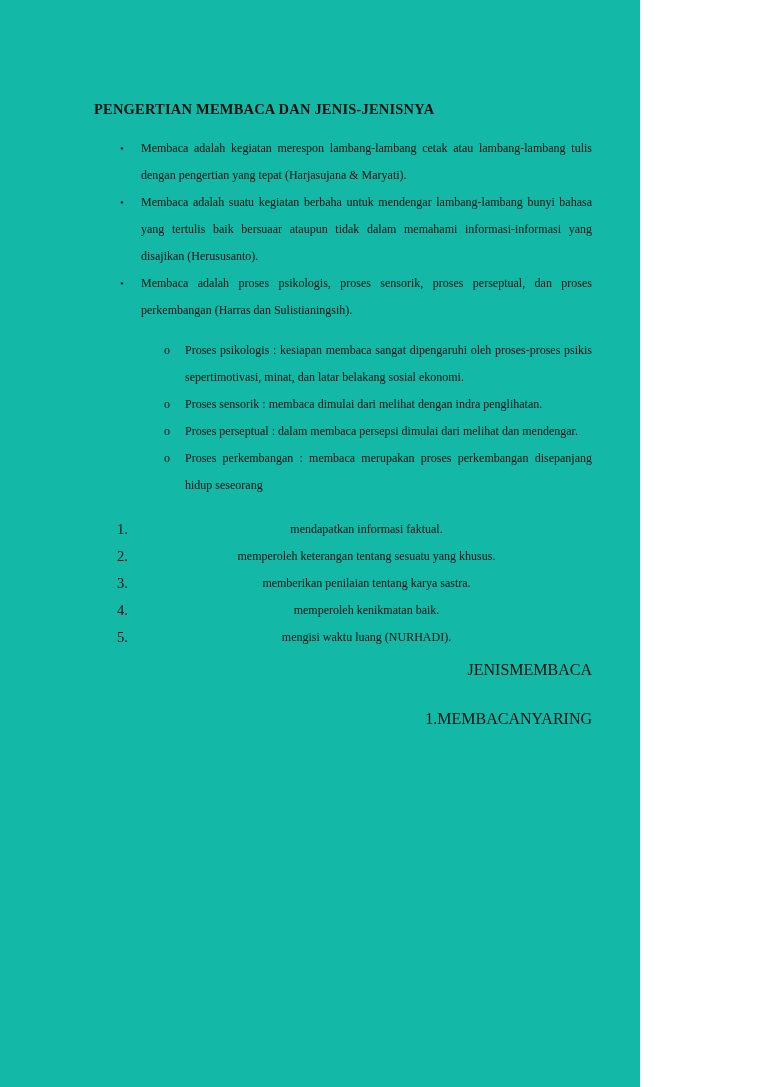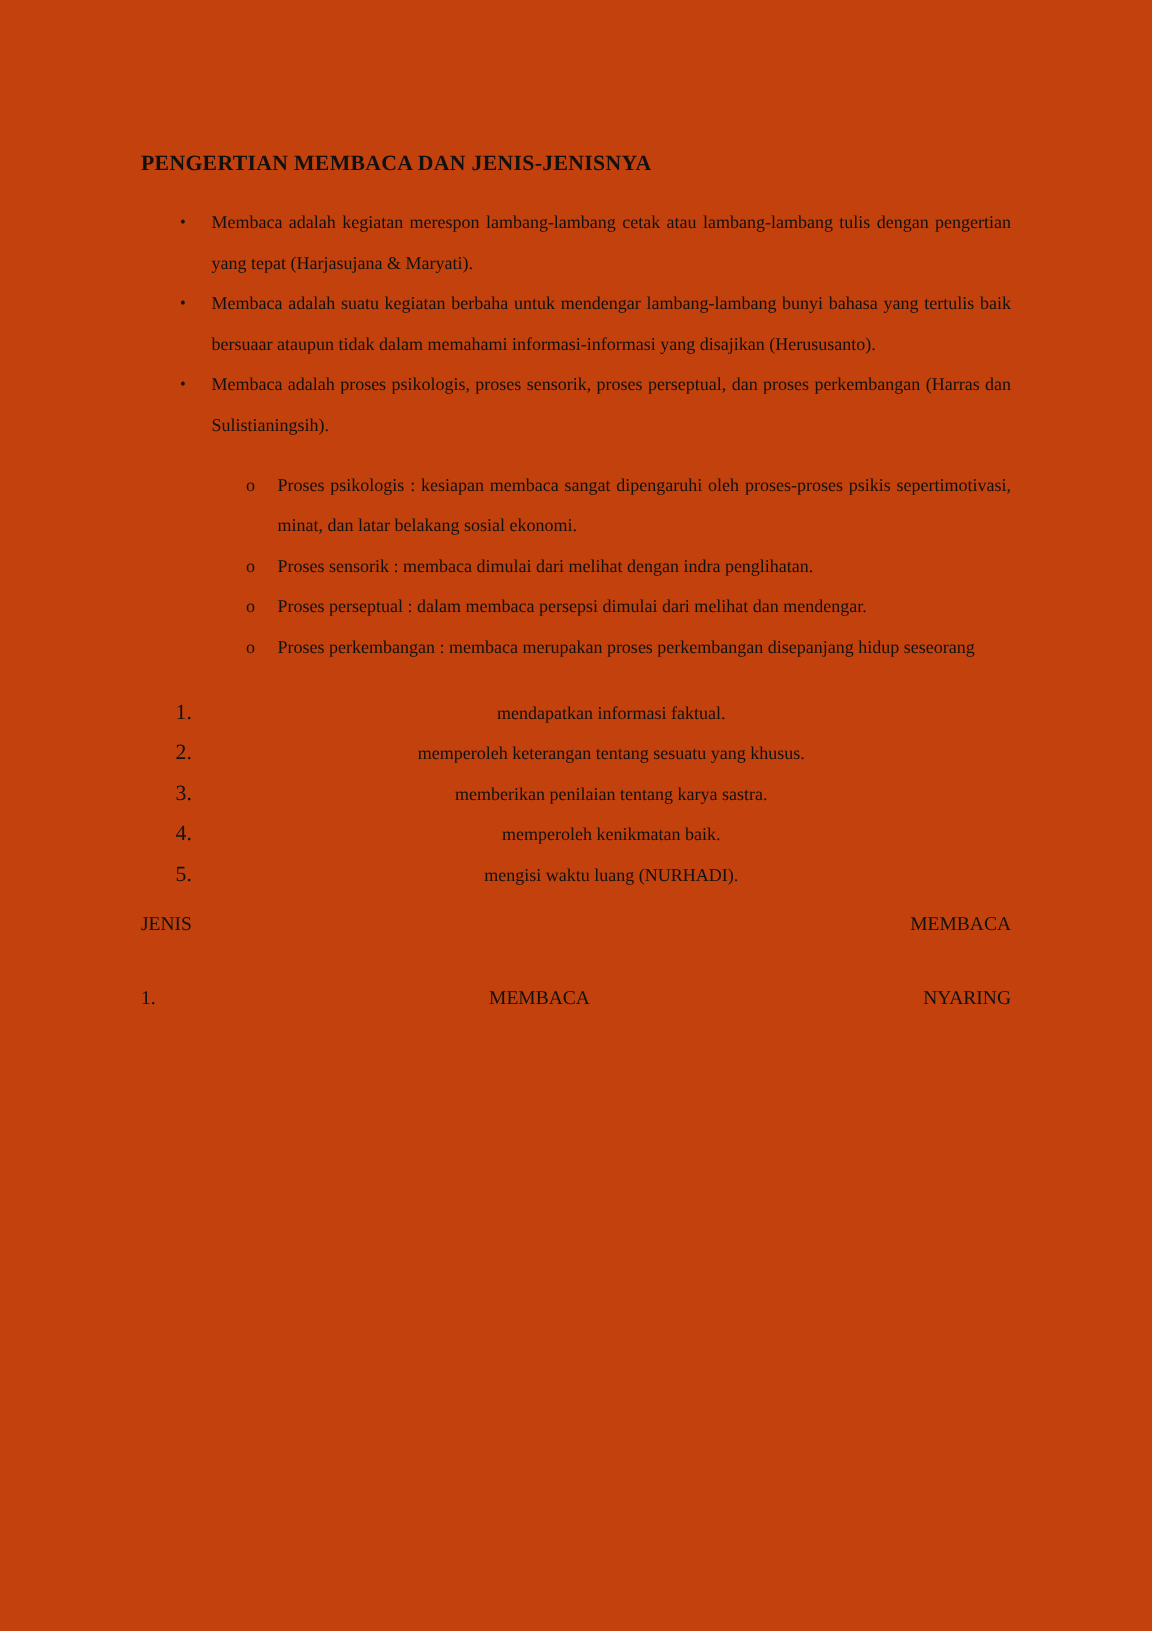--- a/index.html
+++ b/index.html
@@ -5,24 +5,24 @@
   * { margin: 0; padding: 0; box-sizing: border-box; }
   html, body { background: #ffffff; }
   body {
     width: 768px;
     height: 1087px;
     font-family: "Liberation Serif", "DejaVu Serif", serif;
     color: #111111;
     overflow: hidden;
   }
   .page {
-    width: 768px;
+    width: 640px;
     height: 1087px;
-    background: #c2410c;
-    padding: 95px 94px 0 94px;
+    background: #14b8a6;
+    padding: 95px 48px 0 94px;
   }
   .doc-title {
     font-weight: bold;
     font-size: 14.5px;
     line-height: 28px;
     letter-spacing: 0.2px;
   }
   .doc-subtitle {
     font-size: 14.5px;
     line-height: 28px;
@@ -62,22 +62,22 @@
     line-height: 27px;
   }
   .num-item .btext { flex: 1; text-align: center; }
   .section-heading {
     font-size: 14.5px;
     line-height: 27px;
     margin-top: 78px;
   }
   .spread-line {
     display: flex;
-    justify-content: space-between;
-    font-size: 13px;
+    justify-content: flex-end;
+    font-size: 16px;
     line-height: 27px;
     margin-top: 5px;
   }
   .spread-line.three { margin-top: 22px; }
   .body-paragraph {
     margin-top: 19px;
   }
 </style>
 </head>
 <body>

